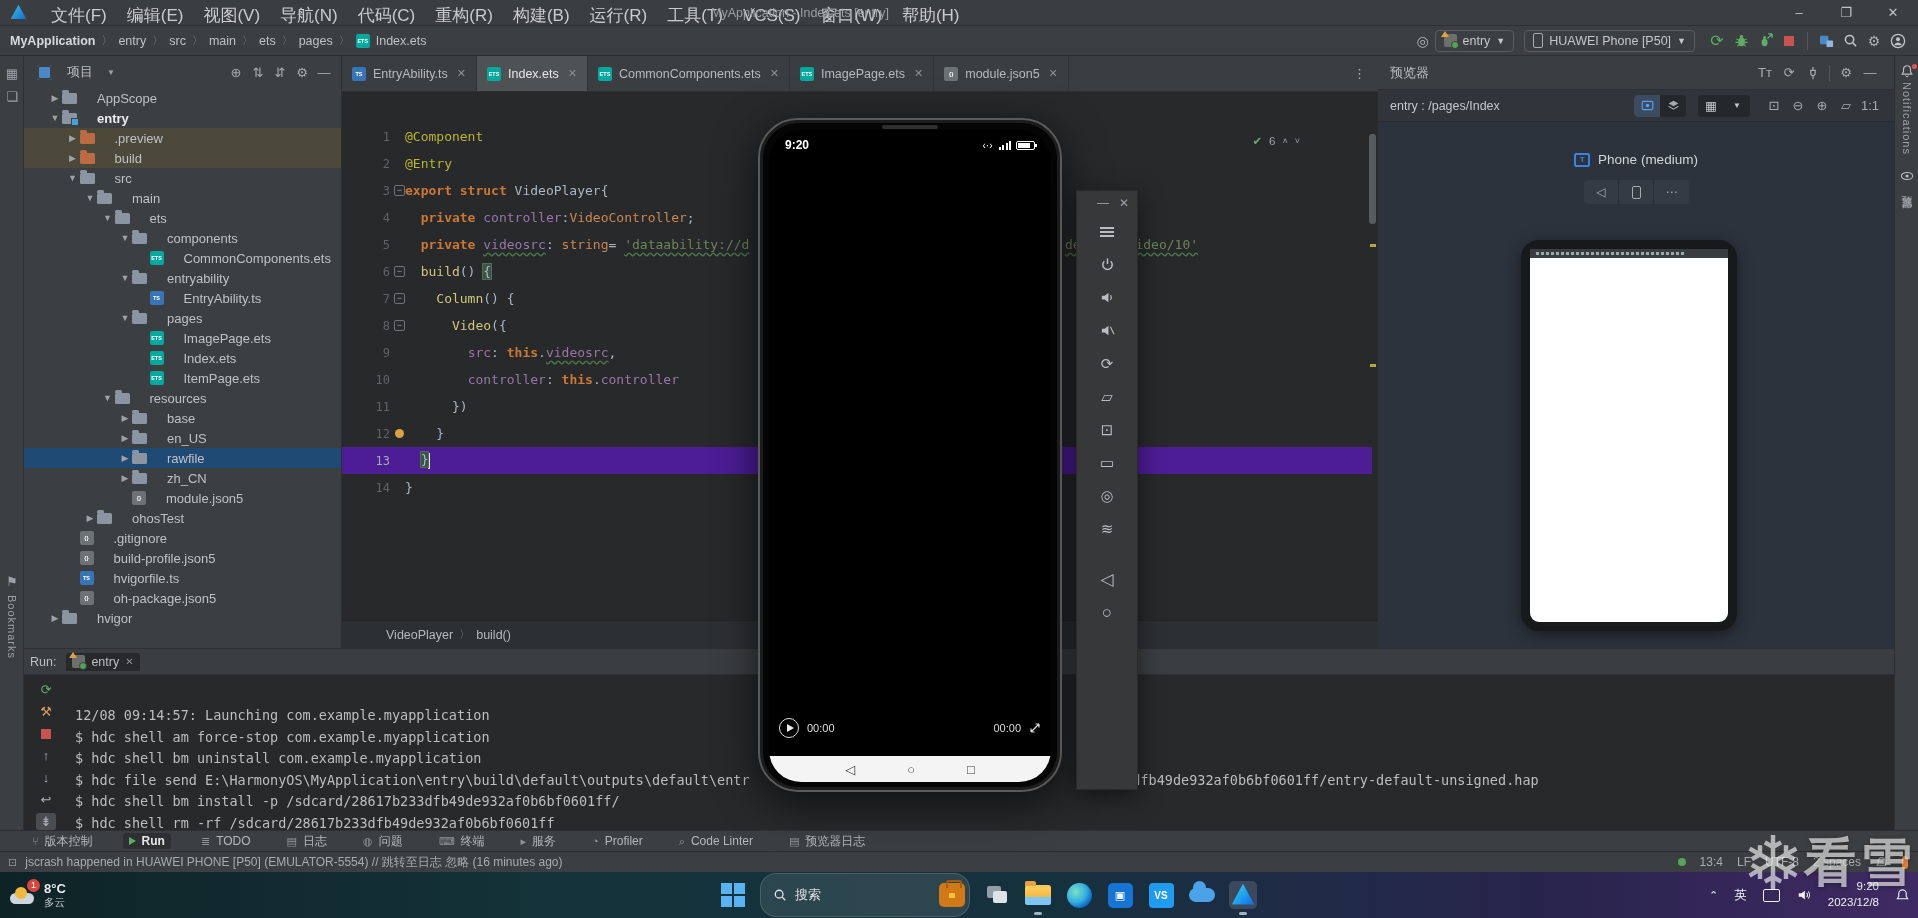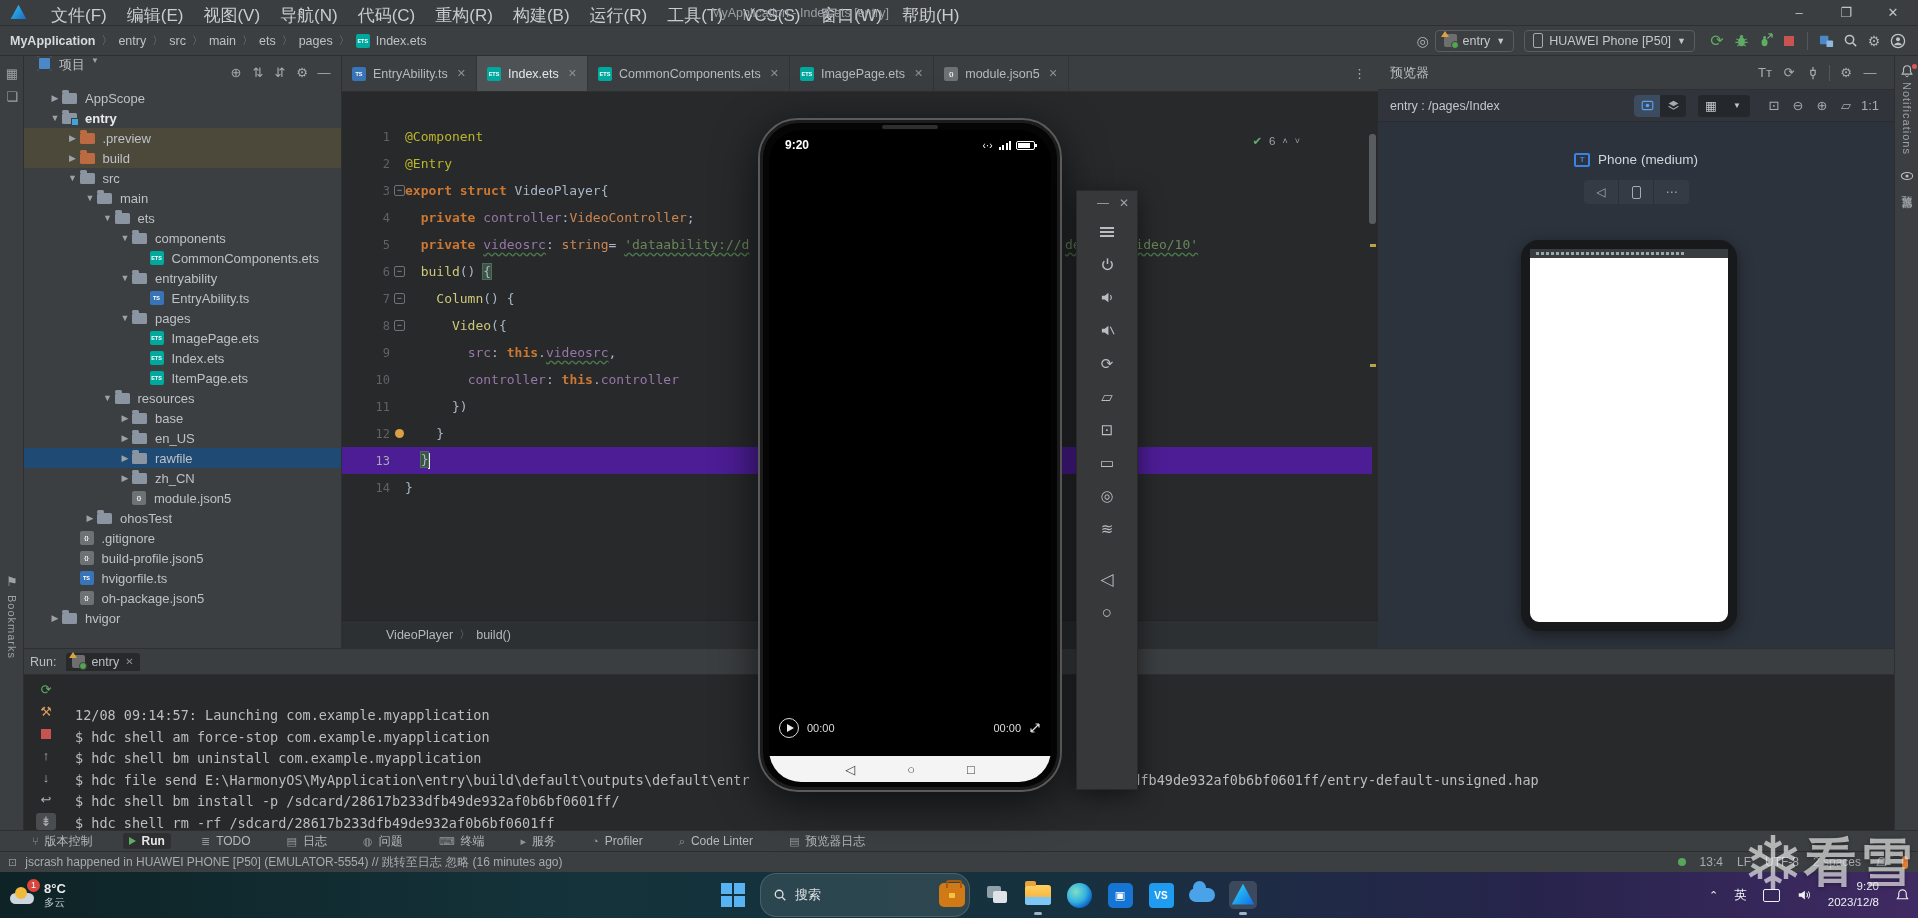--- a/index.html
+++ b/index.html
@@ -27,28 +27,28 @@
   .b-ets { background:#00a99d; } .b-ts { background:#3874b8; } .b-j5 { background:#6d7275; }
 
   
   #left-stripe { left:0; top:56px; width:24px; height:774px; background:#3c3f41; border-right:1px solid #2d2f30; }
   #right-stripe { left:1894px; top:56px; width:24px; height:774px; background:#3c3f41; border-left:1px solid #2d2f30; }
   .vtext { writing-mode:vertical-lr; color:#9da2a8; font-size:11px; letter-spacing:1px; }
   .stripe-ic { color:#9da2a8; font-size:13px; text-align:center; width:24px; }
 
   
   #project { left:24px; top:56px; width:318px; height:592px; background:#3c3f41; border-right:1px solid #2d2f30; overflow:hidden; }
-  #proj-head { height:32px; display:flex; padding:0 6px; }
+  #proj-head { height:32px; display:flex; align-items:center; padding:0 6px;gap:8px; }
   #proj-ic { width:15px; height:15px; background:#4a88c7; border-radius:3px; margin:0 7px; box-shadow:inset 0 0 0 2px #3c3f41, inset 0 0 0 3px #4a88c7; }
   .ph-ic { width:22px; text-align:center; color:#a7abb0; font-size:13px; }
   .tree-row { position:relative; height:20px; display:flex; align-items:center; white-space:nowrap; }
   .tree-row.hl { background:#4c483a; }
   .tree-row.sel { background:#1f4a74; }
   .tw-arrow { width:14px; color:#9da2a8; font-size:9px; text-align:center; flex:none; }
-  .tw-label { margin-left:8px; color:#bdc1c7; font-size:13px; }
+  .tw-label { margin-left:20px; color:#bdc1c7; font-size:13px; }
   .tree-row.bold .tw-label { color:#e8eaec; font-weight:bold; }
   .fld { position:relative; width:15px; height:11px; background:#8a95a1; border-radius:1.5px; flex:none; }
   .fld:before { content:""; position:absolute; left:0; top:-3px; width:7px; height:3px; background:inherit; border-radius:1.5px 1.5px 0 0; }
   .fld.ex { background:#bc6a41; }
   .fld.mod:after { content:""; position:absolute; right:-2px; bottom:-2px; width:6px; height:6px; background:#41a4d6; border:1px solid #3c3f41; }
 
   
   #editor { left:342px; top:56px; width:1036px; height:592px; background:#27292b; }
   #tabbar { height:36px; background:#3b3e40; border-bottom:1px solid #2d2f30; display:flex; align-items:stretch; }
   .tab { display:flex; align-items:center; gap:7px; padding:0 10px; font-size:12.5px; color:#b6bac0; border-right:1px solid #323537; }

